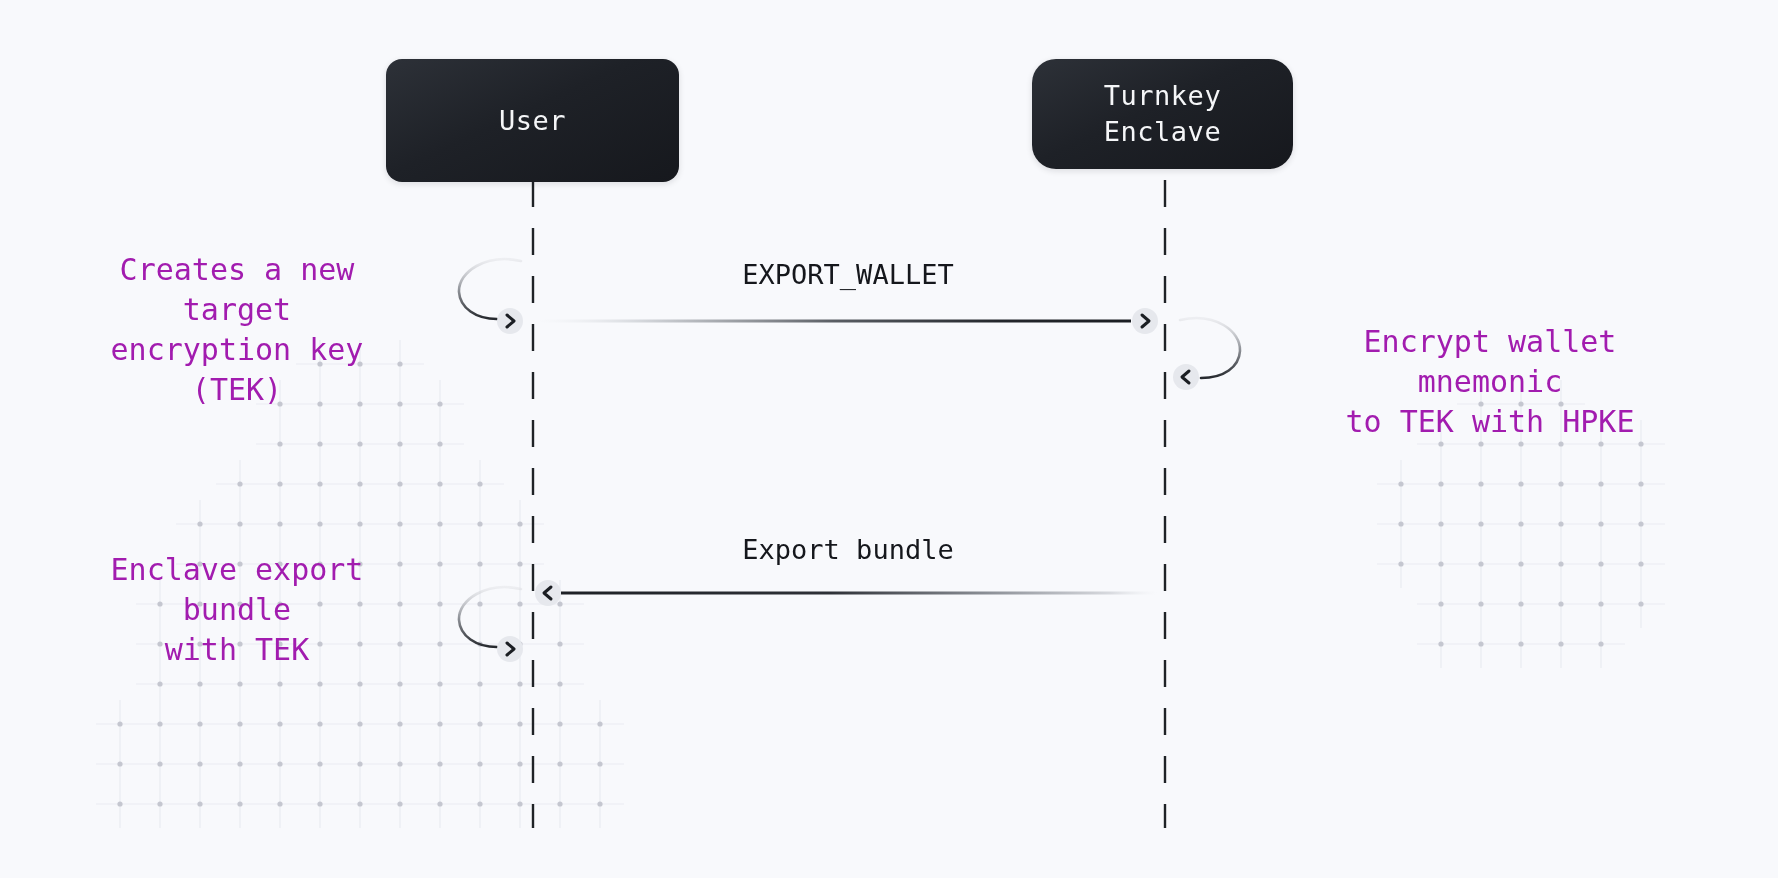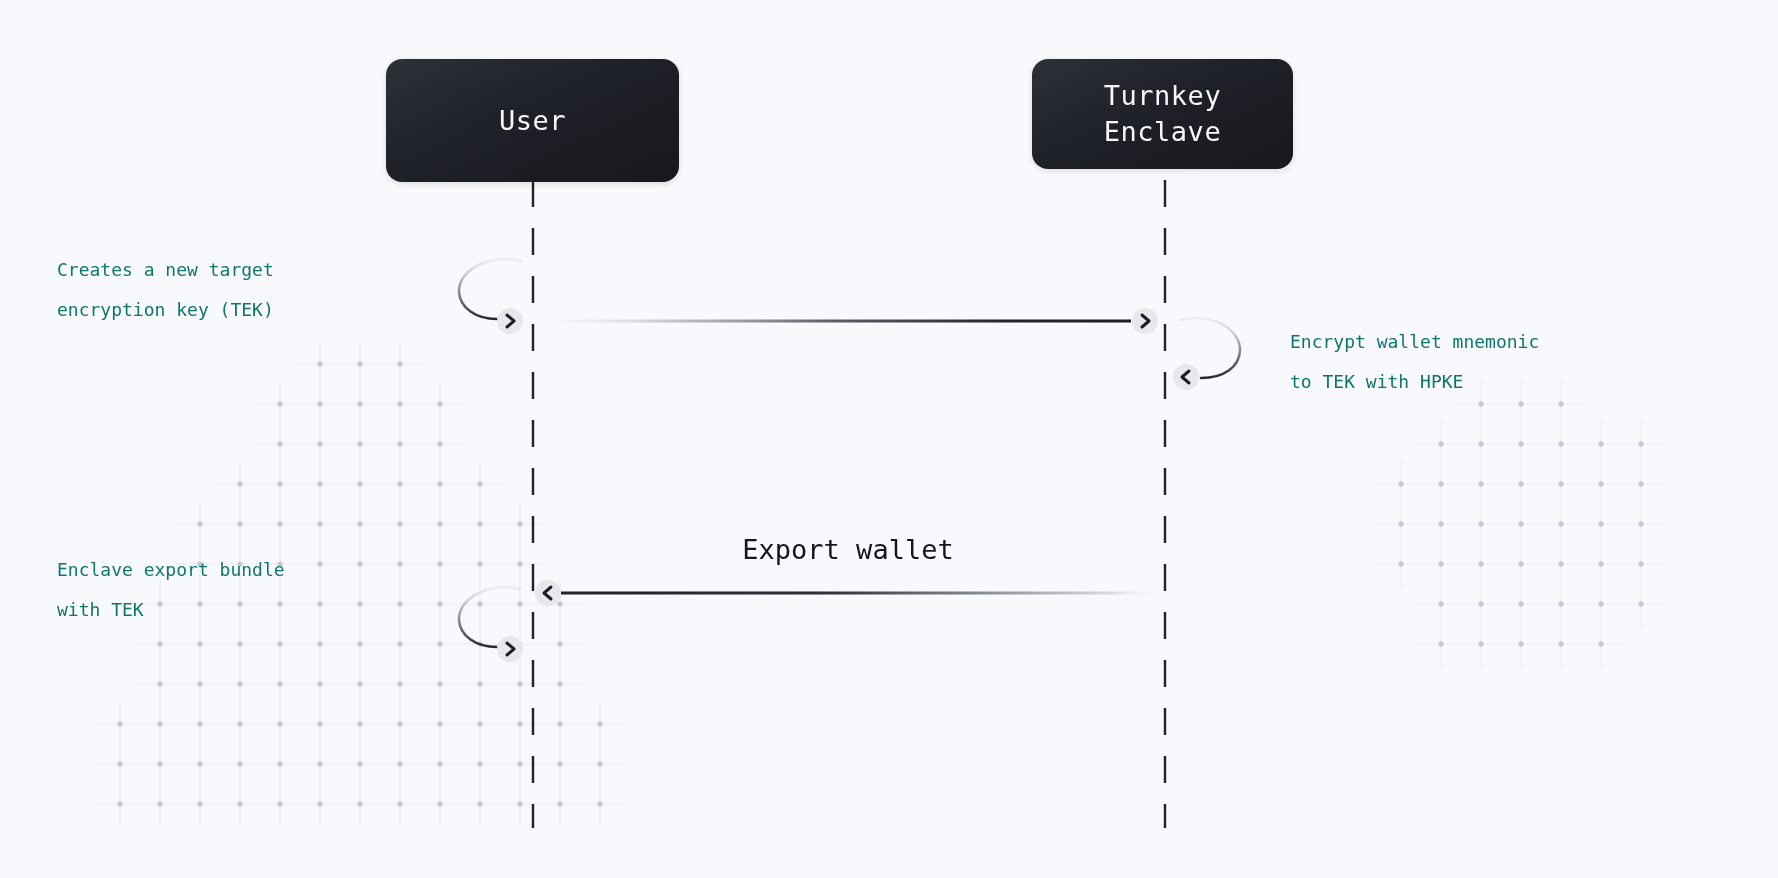--- a/index.html
+++ b/index.html
@@ -16,25 +16,26 @@
     background:linear-gradient(155deg,#2d3138 0%,#1e2127 45%,#16181d 100%);
     color:#f5f6f8;
     border-radius:16px;
     display:flex;align-items:center;justify-content:center;
     font-size:27px;line-height:36px;text-align:center;
     letter-spacing:.5px;
     box-shadow:0 2px 6px rgba(18,20,24,.12);
   }
   .actor-box span{white-space:pre-line;}
   #actor-user{left:386px;top:59px;width:293px;height:123px;}
-  #actor-enclave{left:1032px;top:59px;width:261px;height:110px;}
+  #actor-enclave{left:1032px;top:59px;width:261px;height:110px;border-radius:24px;}
   .note{
     position:absolute;
-    color:#0f766e;
-    font-size:18px;line-height:40px;
+    color:#a21caf;
+    font-size:30px;line-height:40px;
+    text-align:center;
     white-space:pre-line;
   }
   #note-create{left:57px;top:250px;width:360px;}
   #note-encrypt{left:1290px;top:322px;width:400px;}
   #note-decrypt{left:57px;top:550px;width:360px;}
   .msg-label{
     position:absolute;
     color:#15171c;
     font-size:27px;line-height:30px;
     transform:translateX(-50%);
@@ -302,21 +303,22 @@
   </svg>
 
   <div class="actor-box" id="actor-user">
     <span>User</span>
   </div>
   <div class="actor-box" id="actor-enclave">
     <span>Turnkey
 Enclave</span>
   </div>
 
-  <div class="msg-label" id="msg-label-2">Export wallet</div>
+  <div class="msg-label" id="msg-label-1">EXPORT_WALLET</div>
+  <div class="msg-label" id="msg-label-2">Export bundle</div>
 
   <div class="note" id="note-create">Creates a new target
 encryption key (TEK)</div>
   <div class="note" id="note-encrypt">Encrypt wallet mnemonic
 to TEK with HPKE</div>
   <div class="note" id="note-decrypt">Enclave export bundle
 with TEK</div>
 
 </div>
 

